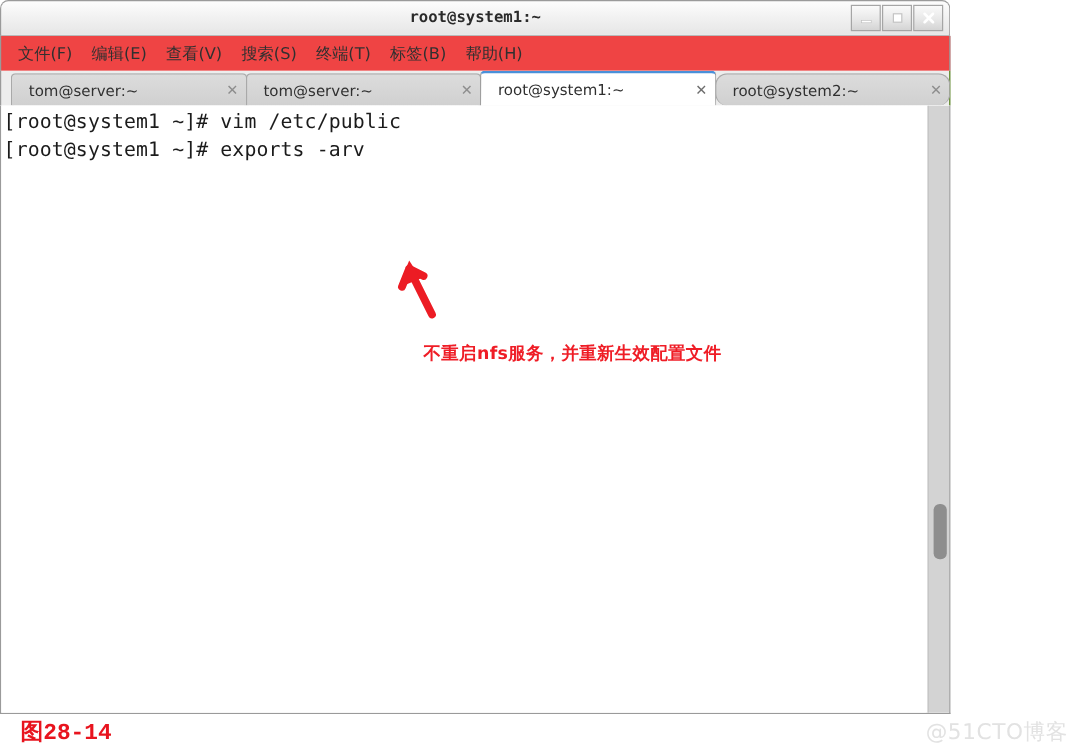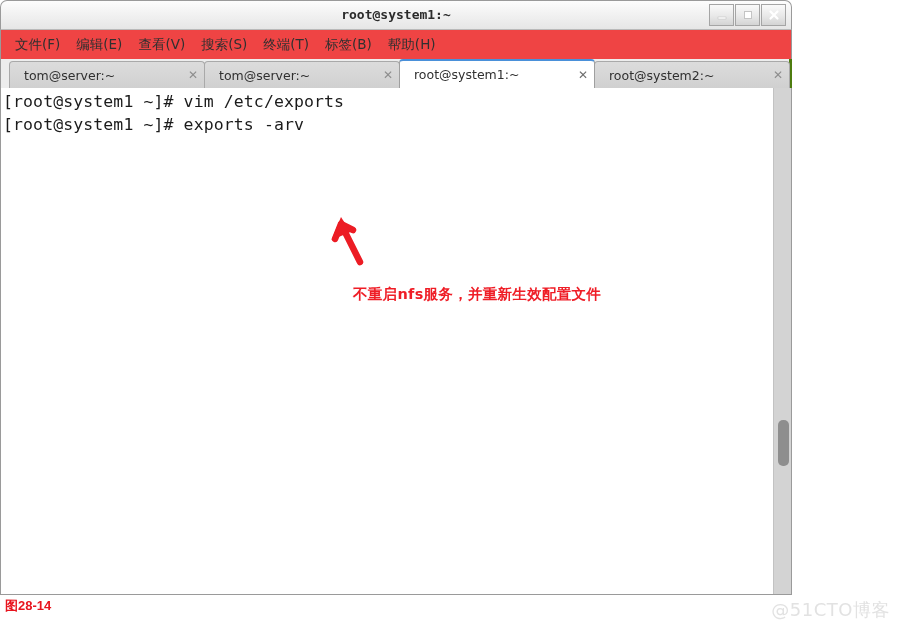--- a/index.html
+++ b/index.html
@@ -86,21 +86,21 @@
     padding: 3px 8px;
     white-space: nowrap;
     font-family: "DejaVu Sans", "Liberation Sans", sans-serif;
   }
 
   
   #tabbar {
     height: 29px;
     background: #ededed;
     border-left: 1px solid #9a9a9a;
-    border-right: 3px solid #4d7c0f;
+    border-right: 1px solid #4d7c0f;
     display: flex;
     align-items: flex-end;
     padding-left: 8px;
     box-sizing: border-box;
     position: relative;
   }
   .tab {
     height: 27px;
     box-sizing: border-box;
     display: flex;
@@ -132,21 +132,21 @@
     margin-left: auto;
     padding-left: 10px;
     font-size: 12px;
     color: #8d8d8d;
     line-height: 1;
   }
   .tab.active .tab-close { color:#6e6e6e; }
   #tab1 { width: 212px; }
   #tab2 { width: 212px; }
   #tab3 { width: 212px; }
-  #tab4 { width: 212px; }
+  #tab4 { width: 212px; border-radius: 10px; }
 
   
   #terminal-area {
     position: relative;
     height: 507px;
     background: #ffffff;
     border-left: 1px solid #9a9a9a;
     border-right: 1px solid #9a9a9a;
     border-bottom: 1px solid #9a9a9a;
     box-sizing: border-box;
@@ -216,26 +216,26 @@
     left: 325px;
     top: 118px;
     width: 52px;
     height: 62px;
     pointer-events: none;
   }
 
   
   #figure-caption {
     position: absolute;
-    left: 5px;
+    left: 17px;
     top: 597px;
-    font-size: 13px;
+    font-size: 19px;
     font-weight: bold;
     color: #e8141e;
-    font-family: Liberation Sans, sans-serif;
+    font-family: Liberation Mono, monospace;
   }
   #watermark {
     position: absolute;
     right: 8px;
     top: 598px;
     font-size: 18px;
     color: #e2e2e2;
     font-family: "DejaVu Sans", "Liberation Sans", sans-serif;
     letter-spacing: 0.5px;
   }
@@ -291,21 +291,21 @@
     </div>
     <div class="tab" id="tab4">
       <span class="tab-label">root@system2:~</span>
       <span class="tab-close">✕</span>
     </div>
   </div>
 
   <div id="terminal-area">
 
     <div id="terminal-screen">
-      <div class="term-line">[root@system1 ~]# vim /etc/exports</div>
+      <div class="term-line">[root@system1 ~]# vim /etc/public</div>
       <div class="term-line">[root@system1 ~]# exports -arv</div>
     </div>
 
     <svg id="annotation-arrow" viewBox="0 0 52 62">
       <path d="M34 56 L15 18 M15 18 L9 33 M15 18 L27 24" stroke="#ec1c24" stroke-width="6.5" fill="none" stroke-linecap="round" stroke-linejoin="round"></path>
       <path d="M15 11 L5.5 34 L24.5 26 Z" fill="#ec1c24"></path>
     </svg>
 
     <div id="annotation-text">不重启nfs服务，并重新生效配置文件</div>
 

